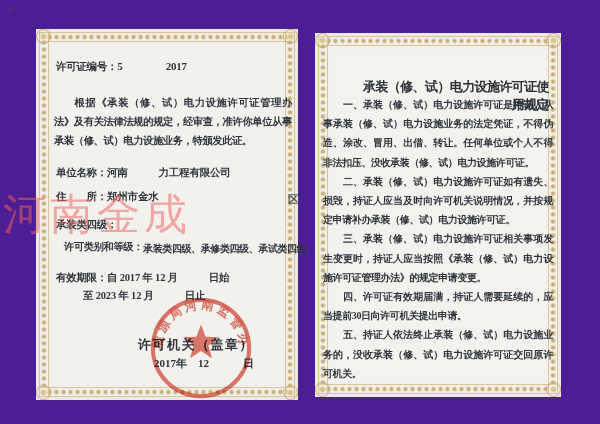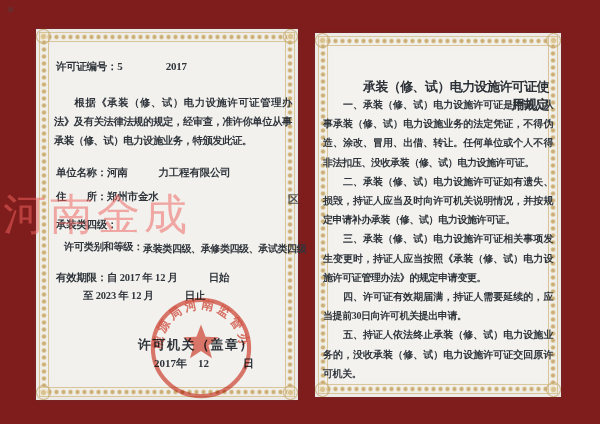--- a/index.html
+++ b/index.html
@@ -1,18 +1,18 @@
 <!DOCTYPE html>
 <html><head>
 <meta charset="utf-8">
 <style>
   html,body{margin:0;padding:0;background:#ffffff;}
   .canvas{
     position:relative;width:600px;height:424px;overflow:hidden;
-    background:#7f1d1d;
+    background:#4c1d95;
     font-family:"Liberation Serif","DejaVu Serif",serif;
     color:#2f353b;
   }
   
   .page{
     position:absolute;background:#f2f1ee;
     box-shadow:0 0 4px rgba(90,90,90,.22), inset 0 0 18px rgba(190,185,175,.25);
   }
   .page.left{left:36px;top:29px;width:262px;height:371px;}
   .page.right{left:315px;top:33px;width:246px;height:364px;background:#f3f2ef;}

